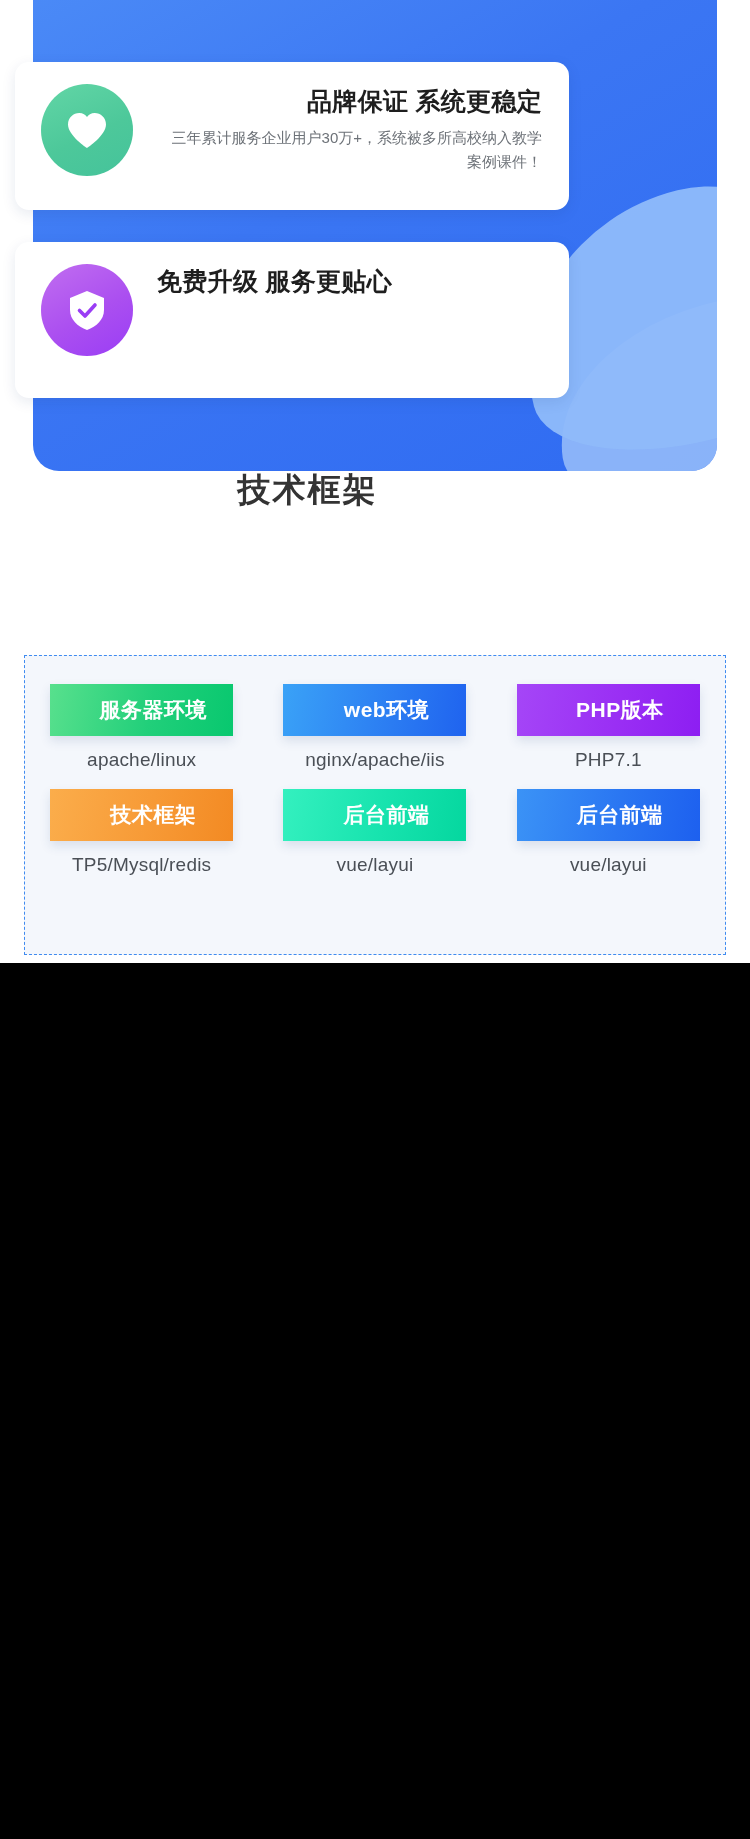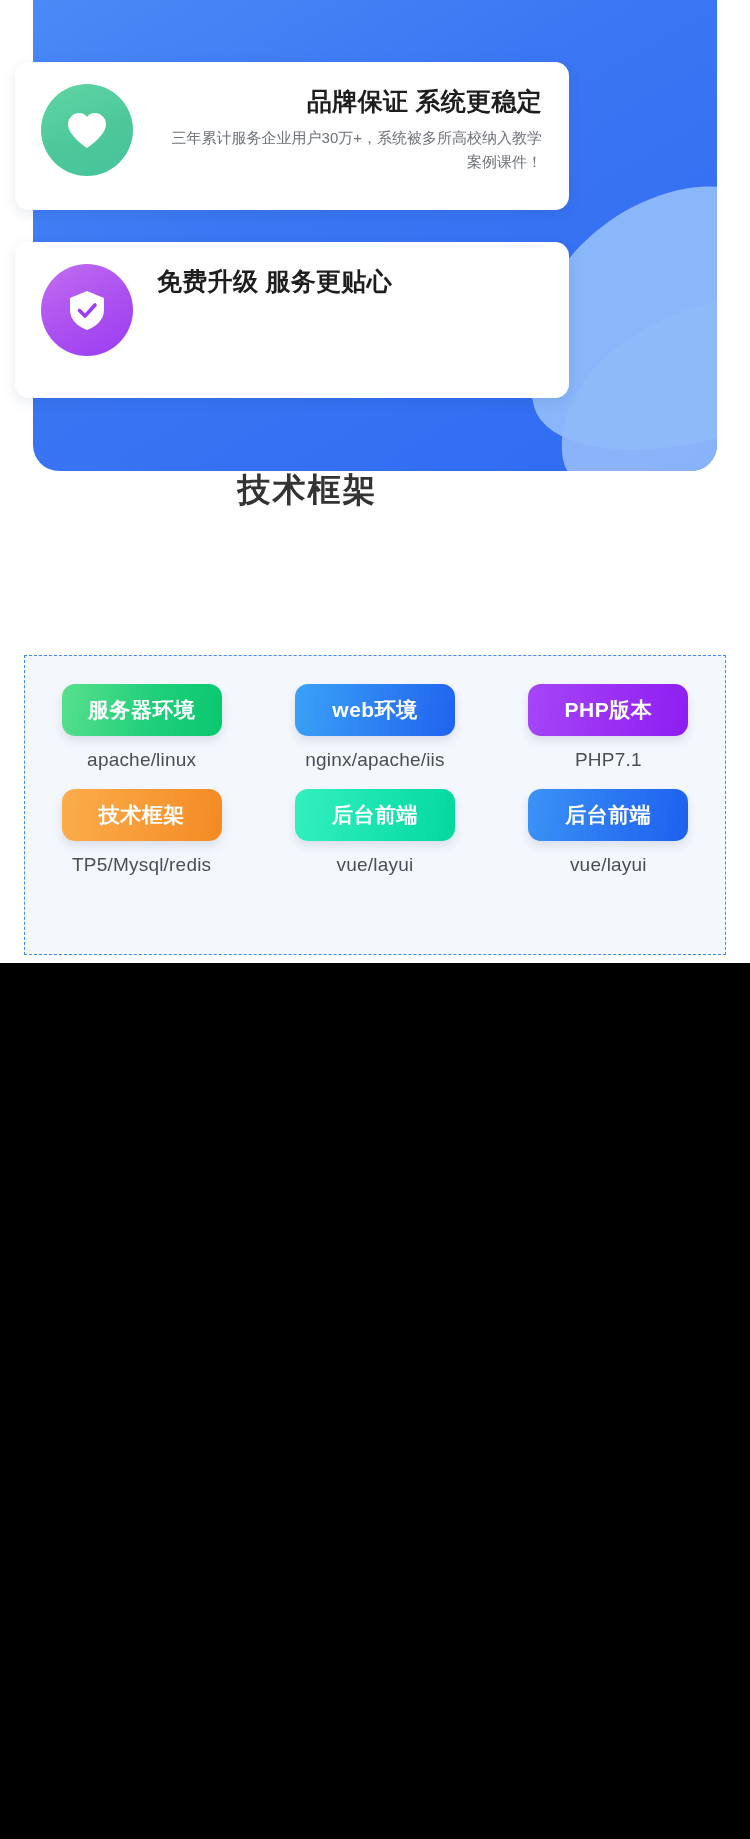--- a/index.html
+++ b/index.html
@@ -149,29 +149,30 @@
     row-gap: 18px;
   }
   .tech-cell {
     display: flex;
     flex-direction: column;
     align-items: center;
   }
   .tech-chip {
     width: 160px;
     height: 52px;
-    border-radius: 13px;
+    border-radius: 0;
     display: flex;
     align-items: center;
     justify-content: center;
     color: #ffffff;
     font-size: 21px;
     font-weight: bold;
     letter-spacing: 0.5px;
     box-shadow: 0 5px 10px rgba(40, 70, 120, 0.13);
+    padding-left: 23px;
   }
   .chip-green  { background: linear-gradient(100deg, #58e08d 0%, #21cf7a 55%, #08c86f 100%); }
   .chip-blue   { background: linear-gradient(100deg, #3aa2f7 0%, #2b7cf2 60%, #1f63ef 100%); }
   .chip-purple { background: linear-gradient(100deg, #a546f7 0%, #9a2ff4 55%, #8d1ef2 100%); }
   .chip-orange { background: linear-gradient(100deg, #fbad4b 0%, #f79a36 55%, #f38a23 100%); }
   .chip-teal   { background: linear-gradient(100deg, #34f0bf 0%, #17e3ae 55%, #05d79f 100%); }
   .chip-blue2  { background: linear-gradient(100deg, #3b93f6 0%, #2a76f2 55%, #1d60ef 100%); }
 
   .tech-caption {
     margin-top: 13px;

